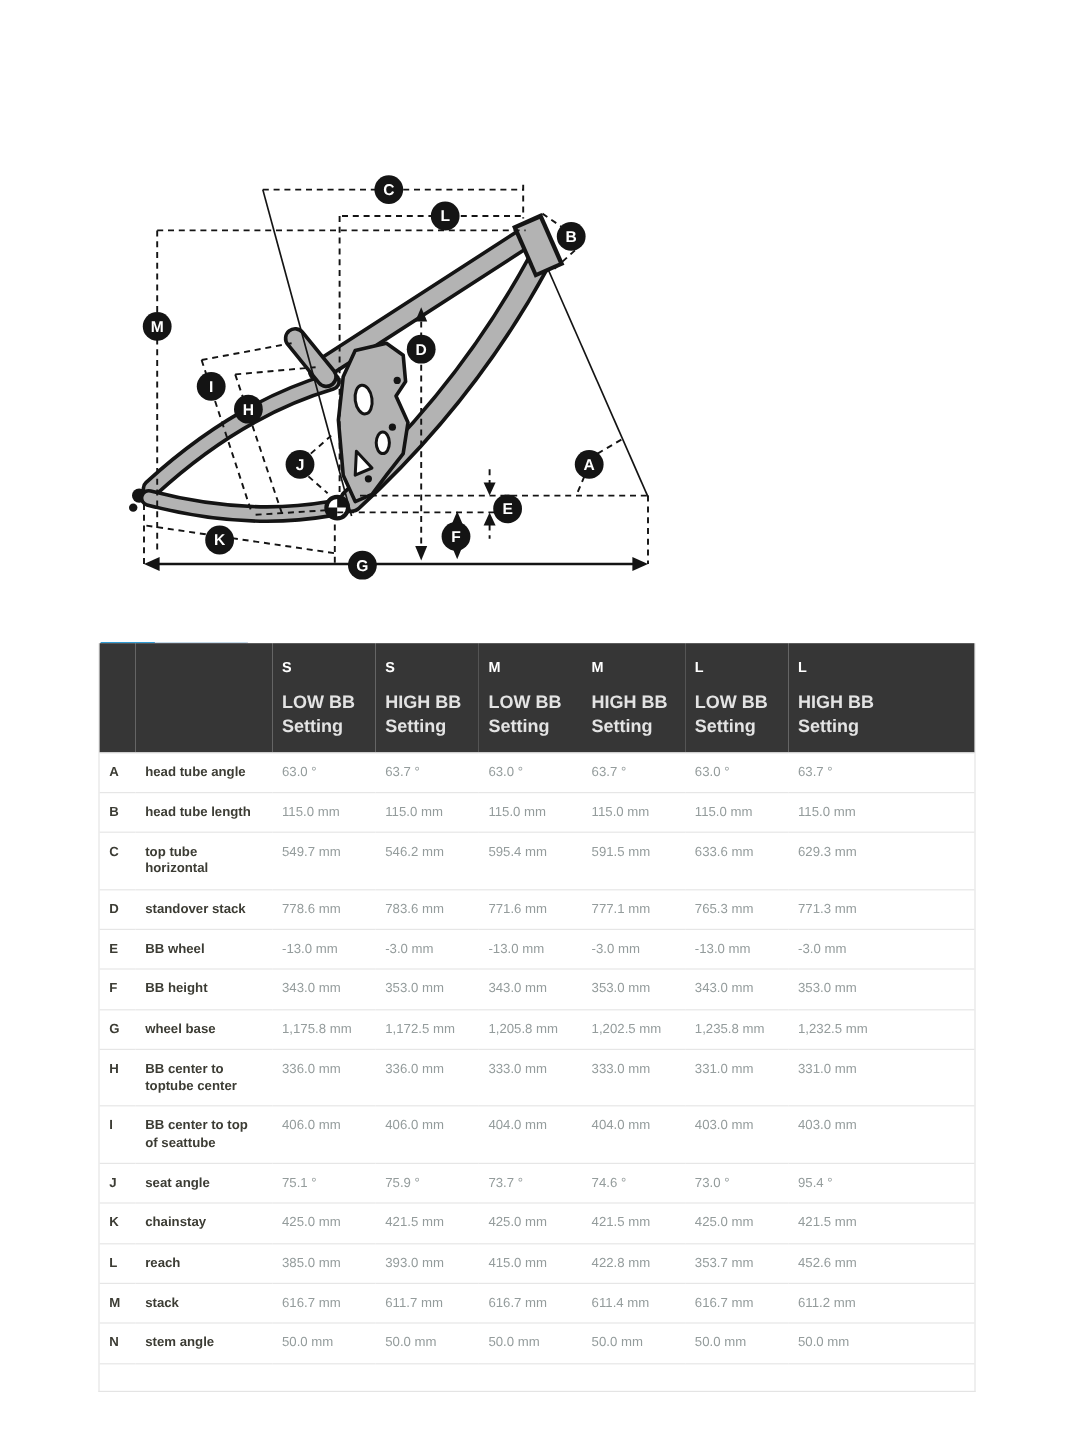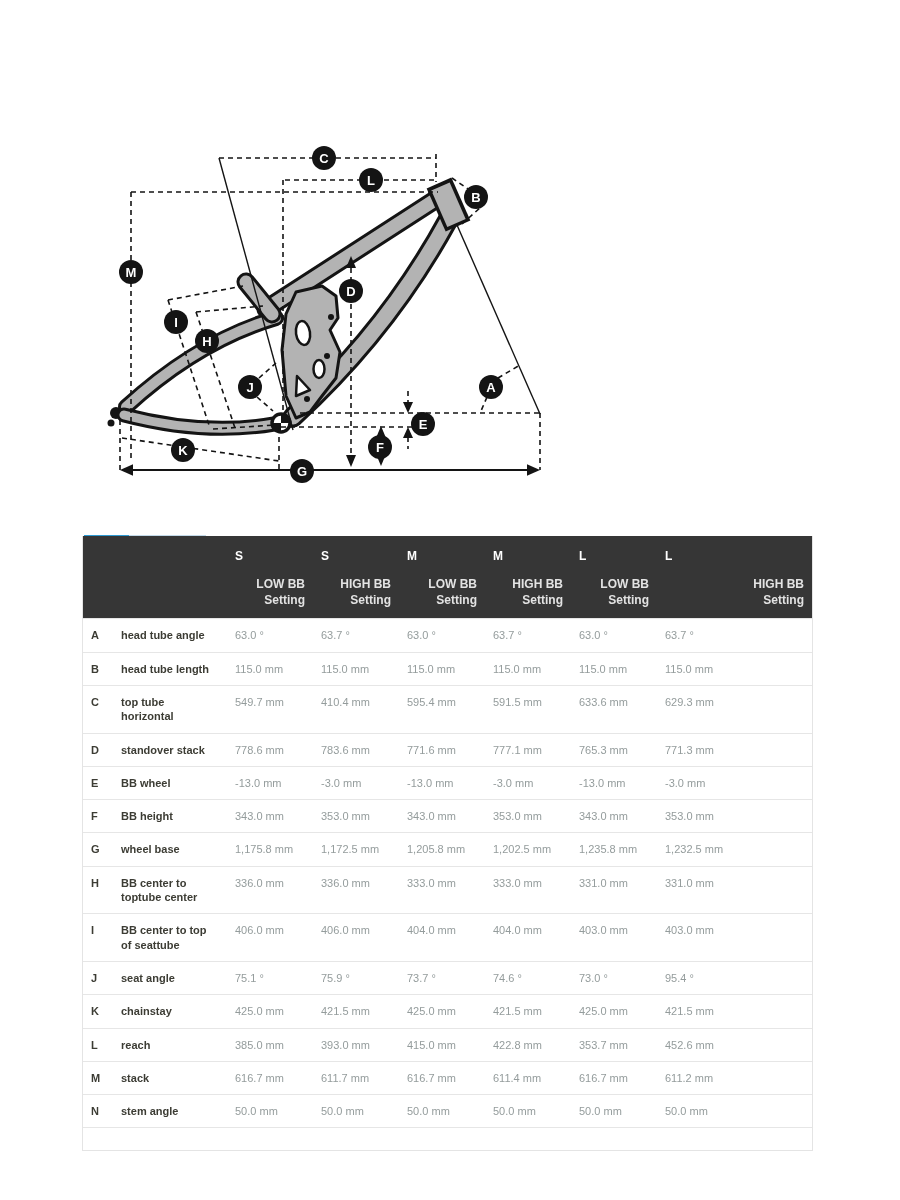--- a/index.html
+++ b/index.html
@@ -18,21 +18,21 @@
 
   
   .geo-table-wrap {
     position:absolute; left:82px; top:536px; width:731px;
     border:1px solid #e4e4e4; border-top:none; padding-bottom:22px;
     box-sizing:border-box; background:#fff;
   }
   table.geo { width:100%; border-collapse:collapse; table-layout:fixed; font-size:11px; }
   table.geo thead th { background:#363636; text-align:left; vertical-align:top; padding:13px 8px 10px; }
   .size-letter { color:#ffffff; font-weight:bold; font-size:12px; margin:0 0 13px 0; min-height:12px; }
-  .setting-label { color:#e3e3e3; font-weight:bold; font-size:12px; line-height:1.35; white-space:pre-line;text-align:right; }
+  .setting-label { color:#e3e3e3; font-weight:bold; font-size:15px; line-height:1.35; white-space:pre-line; }
   table.geo tbody td { border-top:1px solid #e6e6e6; padding:9px 8px; vertical-align:top; line-height:1.3; }
   table.geo tbody tr:last-child td { border-bottom:1px solid #e6e6e6; }
   td.c-letter, td.c-name { font-weight:bold; color:#3c3c34; }
   td.c-val { color:#949c9c; }
 </style>
 </head>
 <body>
 
 <svg class="diagram-svg" width="900" height="500" viewBox="0 0 900 500" xmlns="http://www.w3.org/2000/svg">
 
@@ -244,21 +244,21 @@
     <td class="c-val">115.0 mm</td>
     <td class="c-val">115.0 mm</td>
     <td class="c-val">115.0 mm</td>
     <td class="c-val">115.0 mm</td>
     <td class="c-val">115.0 mm</td>
   </tr>
         <tr>
     <td class="c-letter">C</td>
     <td class="c-name">top tube horizontal</td>
     <td class="c-val">549.7 mm</td>
-    <td class="c-val">410.4 mm</td>
+    <td class="c-val">546.2 mm</td>
     <td class="c-val">595.4 mm</td>
     <td class="c-val">591.5 mm</td>
     <td class="c-val">633.6 mm</td>
     <td class="c-val">629.3 mm</td>
   </tr>
         <tr>
     <td class="c-letter">D</td>
     <td class="c-name">standover stack</td>
     <td class="c-val">778.6 mm</td>
     <td class="c-val">783.6 mm</td>

